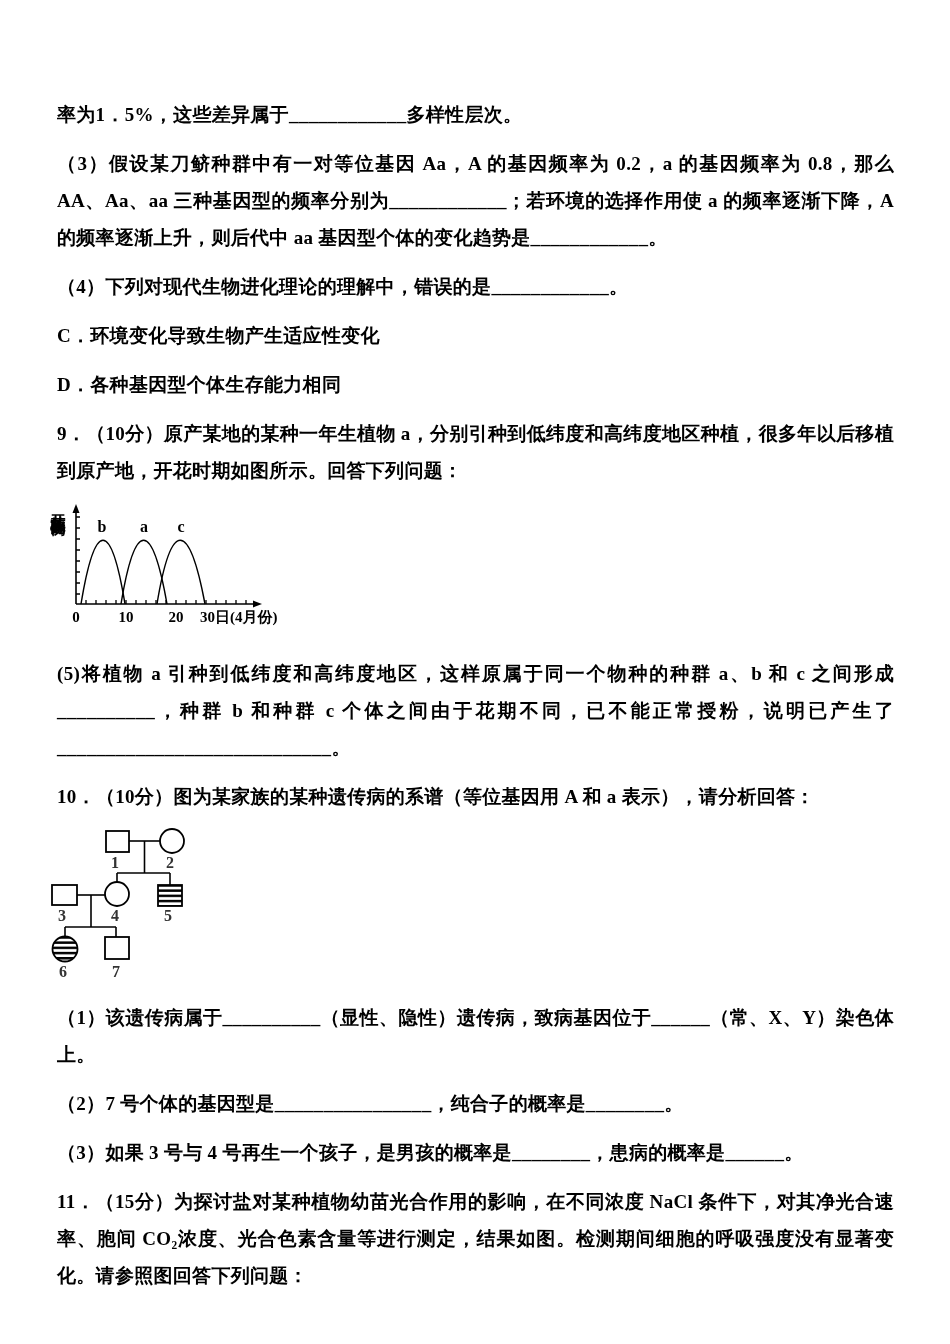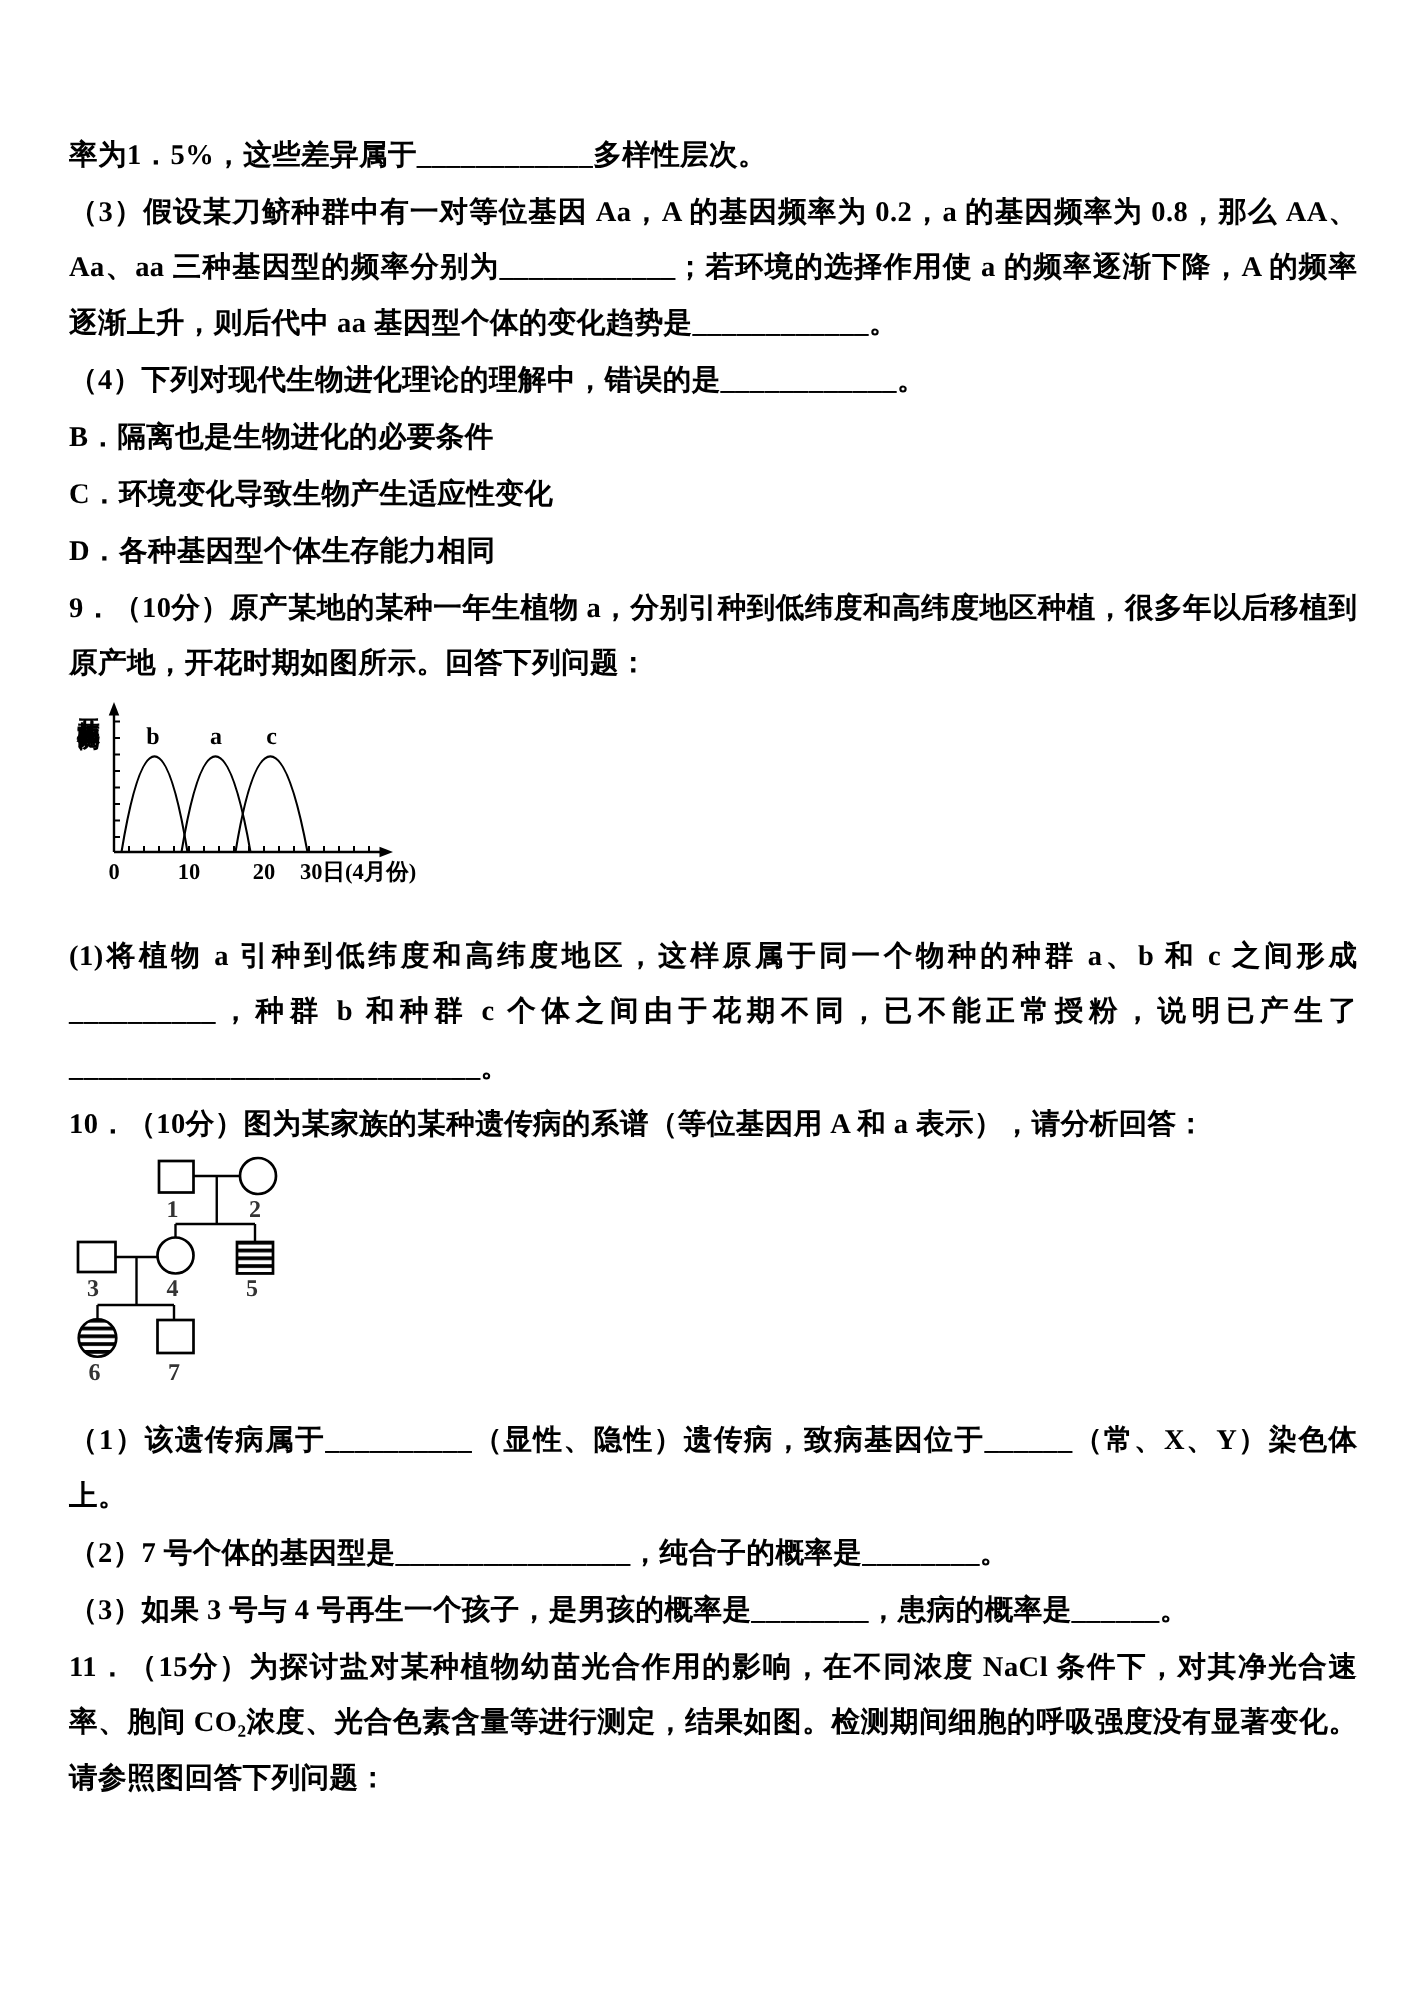--- a/index.html
+++ b/index.html
@@ -9,21 +9,21 @@
     min-height:1344px;
     box-sizing:border-box;
     padding:84px 44px 40px 45px;
     background:#ffffff;
     color:#000000;
     font-family:"Liberation Serif","DejaVu Serif",serif;
     font-size:19px;
     font-weight:600;
     line-height:37px;
   }
-  .para{margin:1px;text-align:justify;letter-spacing:0.3px;}
+  .para{margin:12px;text-align:justify;letter-spacing:0.3px;}
   .chart-wrap{
     position:relative;
     width:290px;height:134px;
     margin:4px 0 20px 3px;
   }
   .y-axis-label{
     position:absolute;left:0;top:2px;
     writing-mode:vertical-rl;text-orientation:upright;
     font-size:15px;line-height:20px;height:130px;
     letter-spacing:1px;font-weight:700;
@@ -36,21 +36,20 @@
   svg text{font-family:"Liberation Serif","DejaVu Serif",serif;}
 </style>
 </head>
 <body>
 
 <div class="page">
 
   <p class="para">率为1．5%，这些差异属于____________多样性层次。</p>
   <p class="para">（3）假设某刀鲚种群中有一对等位基因 Aa，A 的基因频率为 0.2，a 的基因频率为 0.8，那么 AA、Aa、aa 三种基因型的频率分别为____________；若环境的选择作用使 a 的频率逐渐下降，A 的频率逐渐上升，则后代中 aa 基因型个体的变化趋势是____________。</p>
   <p class="para">（4）下列对现代生物进化理论的理解中，错误的是____________。</p>
-  <p class="para">B．隔离也是生物进化的必要条件</p>
   <p class="para">C．环境变化导致生物产生适应性变化</p>
   <p class="para">D．各种基因型个体生存能力相同</p>
   <p class="para">9．（10分）原产某地的某种一年生植物 a，分别引种到低纬度和高纬度地区种植，很多年以后移植到原产地，开花时期如图所示。回答下列问题：</p>
 
   <div class="chart-wrap">
     <div class="y-axis-label">开花植株的比例</div>
     <svg class="chart-svg" width="262" height="134" viewBox="0 0 262 134">
 
       <line x1="7" y1="10" x2="7" y2="103" stroke="#000" stroke-width="1.6"></line>
       <polygon points="7,3 3.5,12 10.5,12" fill="#000"></polygon>
@@ -69,21 +68,21 @@
       <text x="75" y="31" font-size="16" font-weight="600" text-anchor="middle">a</text>
       <text x="112" y="31" font-size="16" font-weight="600" text-anchor="middle">c</text>
 
       <text x="7" y="121" font-size="15" font-weight="700" text-anchor="middle">0</text>
       <text x="57" y="121" font-size="15" font-weight="700" text-anchor="middle">10</text>
       <text x="107" y="121" font-size="15" font-weight="700" text-anchor="middle">20</text>
       <text x="131" y="121" font-size="15" font-weight="700" text-anchor="start">30日(4月份)</text>
     </svg>
   </div>
 
-  <p class="para">(1)将植物 a 引种到低纬度和高纬度地区，这样原属于同一个物种的种群 a、b 和 c 之间形成__________，种群 b 和种群 c 个体之间由于花期不同，已不能正常授粉，说明已产生了____________________________。</p>
+  <p class="para">(5)将植物 a 引种到低纬度和高纬度地区，这样原属于同一个物种的种群 a、b 和 c 之间形成__________，种群 b 和种群 c 个体之间由于花期不同，已不能正常授粉，说明已产生了____________________________。</p>
   <p class="para">10．（10分）图为某家族的某种遗传病的系谱（等位基因用 A 和 a 表示），请分析回答：</p>
 
   <div class="pedigree-wrap">
     <svg width="170" height="154" viewBox="0 0 170 154">
       <defs>
         <pattern id="hstripe" width="8" height="5.2" patternUnits="userSpaceOnUse">
           <rect width="8" height="2.5" fill="#000"></rect>
         </pattern>
       </defs>
 

